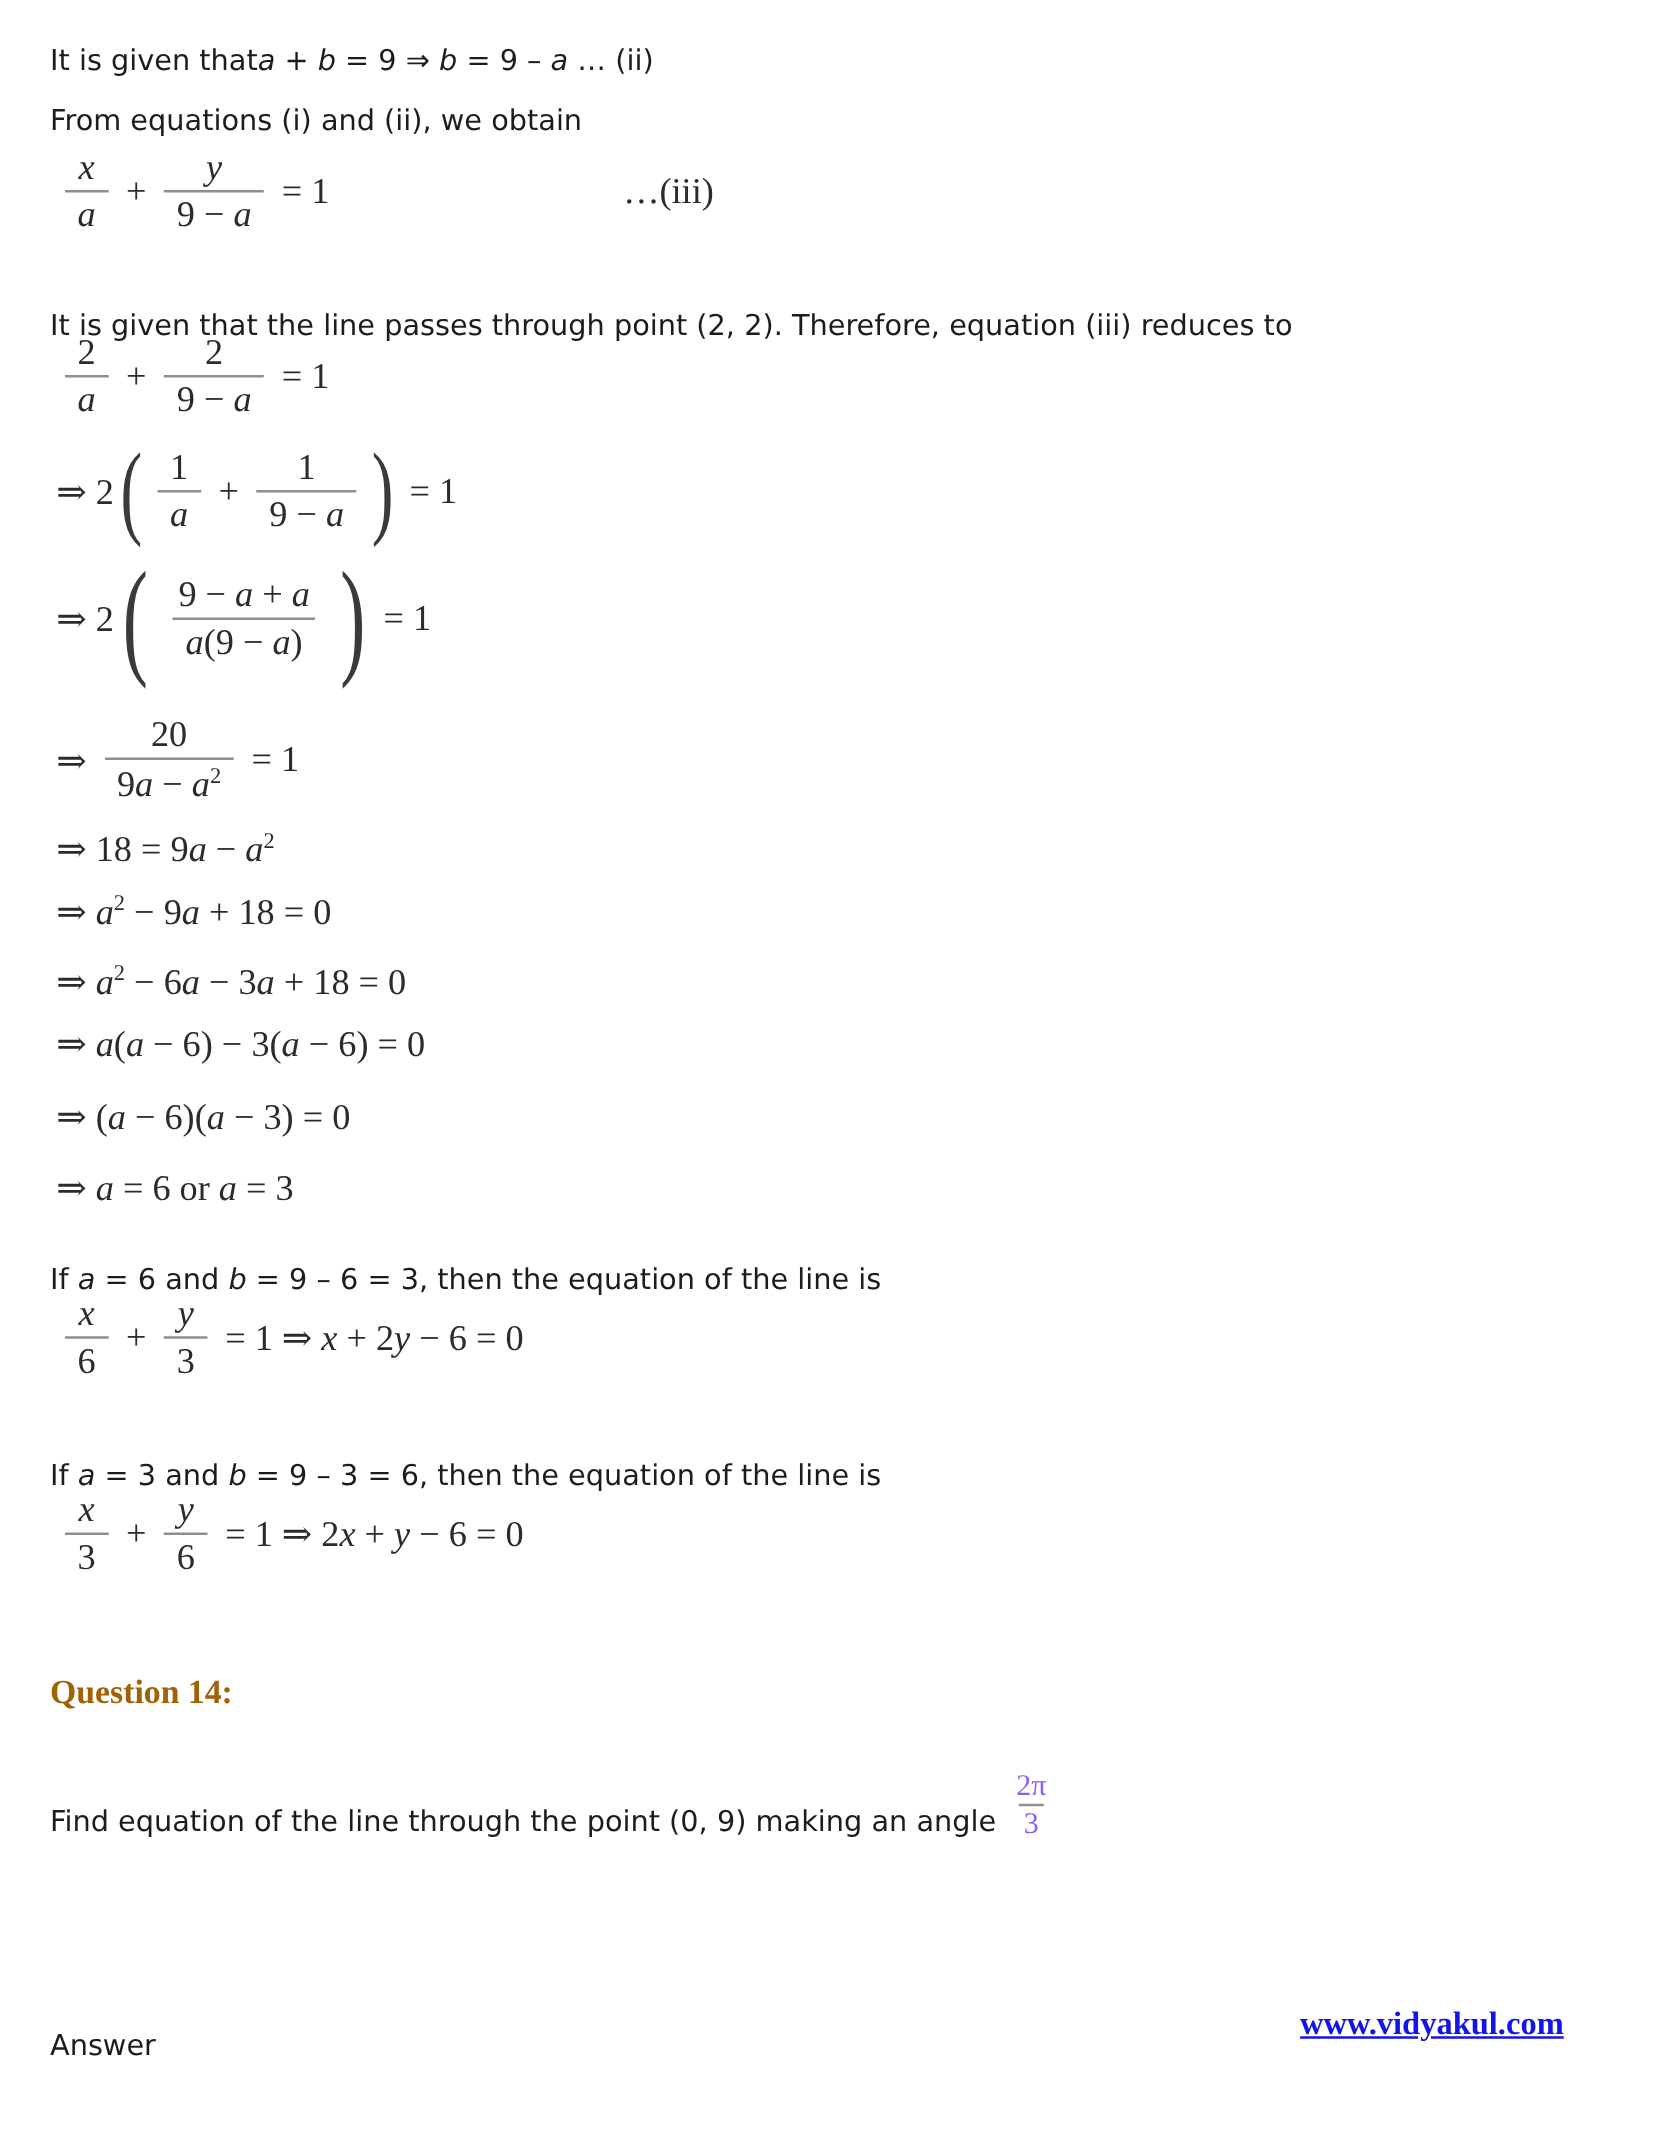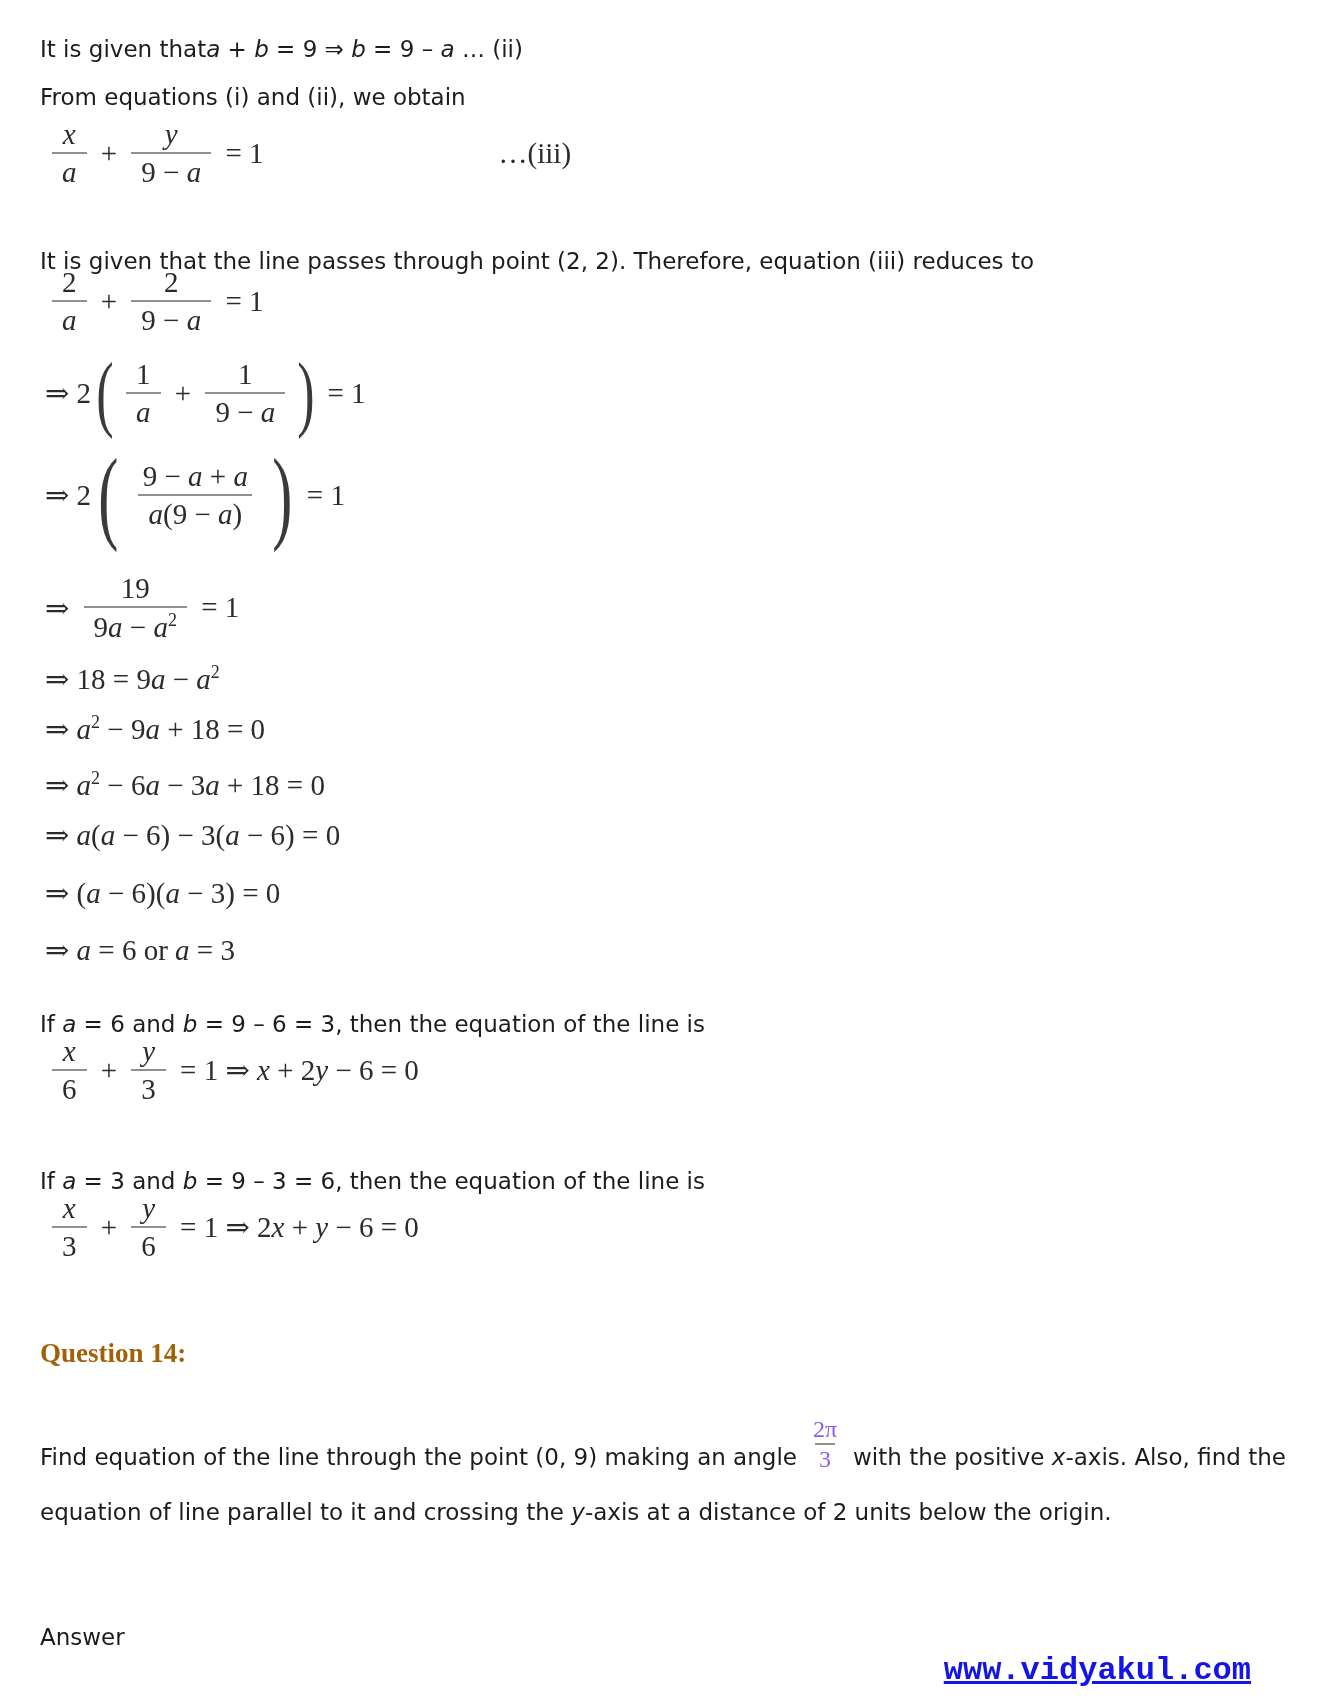--- a/index.html
+++ b/index.html
@@ -50,23 +50,23 @@
     font-family:"Liberation Serif","DejaVu Serif",serif;
     font-size:24px;color:#8b5cf6;
     display:inline-flex;flex-direction:column;align-items:center;
     line-height:1.1;margin:0 12px;
     position:relative;top:-14px;vertical-align:middle;
   }
   .frac-inline .num{padding:0 4px 1px;}
   .frac-inline .den{border-top:2px solid #8f8f8f;padding:1px 4px 0;}
   
   .footer-link{
-    position:absolute;top:1652px;right:86px;
-    font-family:Liberation Mono, monospace;
-    font-weight:bold;font-size:32px;
+    position:absolute;top:1604px;right:86px;
+    font-family:Liberation Serif, serif;
+    font-weight:bold;font-size:26px;
   }
   .footer-link a{color:#1414e8;text-decoration:underline;}
   i{font-style:italic;}
 </style>
 </head>
 <body>
 
 <p class="abs ptext" style="top:10px;">It is given that<i>a</i> + <i>b</i> = 9 ⇒ <i>b</i> = 9 – <i>a</i> … (ii)</p>
 <p class="abs ptext" style="top:58px;">From equations (i) and (ii), we obtain</p>
 
@@ -119,21 +119,21 @@
     <span class="frac">
       <span class="num">9 − <i>a</i> + <i>a</i></span>
       <span class="den"><i>a</i>(9 − <i>a</i>)</span>
     </span>
     <span class="bigp s2">)</span>
     <span class="mrun"> = 1</span>
   </div>
 <div class="eq" style="top:572px;">
     <span class="mrun">⇒ </span>
     <span class="frac">
-      <span class="num">19</span>
+      <span class="num">20</span>
       <span class="den">9<i>a</i> − <i>a</i><sup>2</sup></span>
     </span>
     <span class="mrun"> = 1</span>
   </div>
 <div class="eq" style="top:662px;">
     <span class="mrun">⇒ 18 = 9<i>a</i> − <i>a</i><sup>2</sup></span>
   </div>
 <div class="eq" style="top:712px;align-items:center;">
     <span class="mrun">⇒ <i>a</i><sup>2</sup> − 9<i>a</i> + 18 = 0</span>
   </div>
@@ -177,20 +177,20 @@
     </span>
     <span class="mrun"> = 1 ⇒ 2<i>x</i> + <i>y</i> − 6 = 0</span>
   </div>
 
 <h2 class="abs qheading" style="top:1338px;margin:0;">Question 14:</h2>
 
 <p class="abs qpara" style="top:1430px;margin:0;">
   <span>Find equation of the line through the point (0, 9) making an angle</span><span class="frac-inline">
       <span class="num">2π</span>
       <span class="den">3</span>
-    </span><span>with the positive <i>x</i>-axis. Also, find the equation of line parallel to it and crossing the <i>y</i>-axis at a distance of 2 units below the origin.</span>
+    </span>
 </p>
 
 <p class="abs ptext" style="top:1598px;">Answer</p>
 
 <div class="footer-link">
   <a href="#">www.vidyakul.com</a>
 </div>
 
 </body></html>

